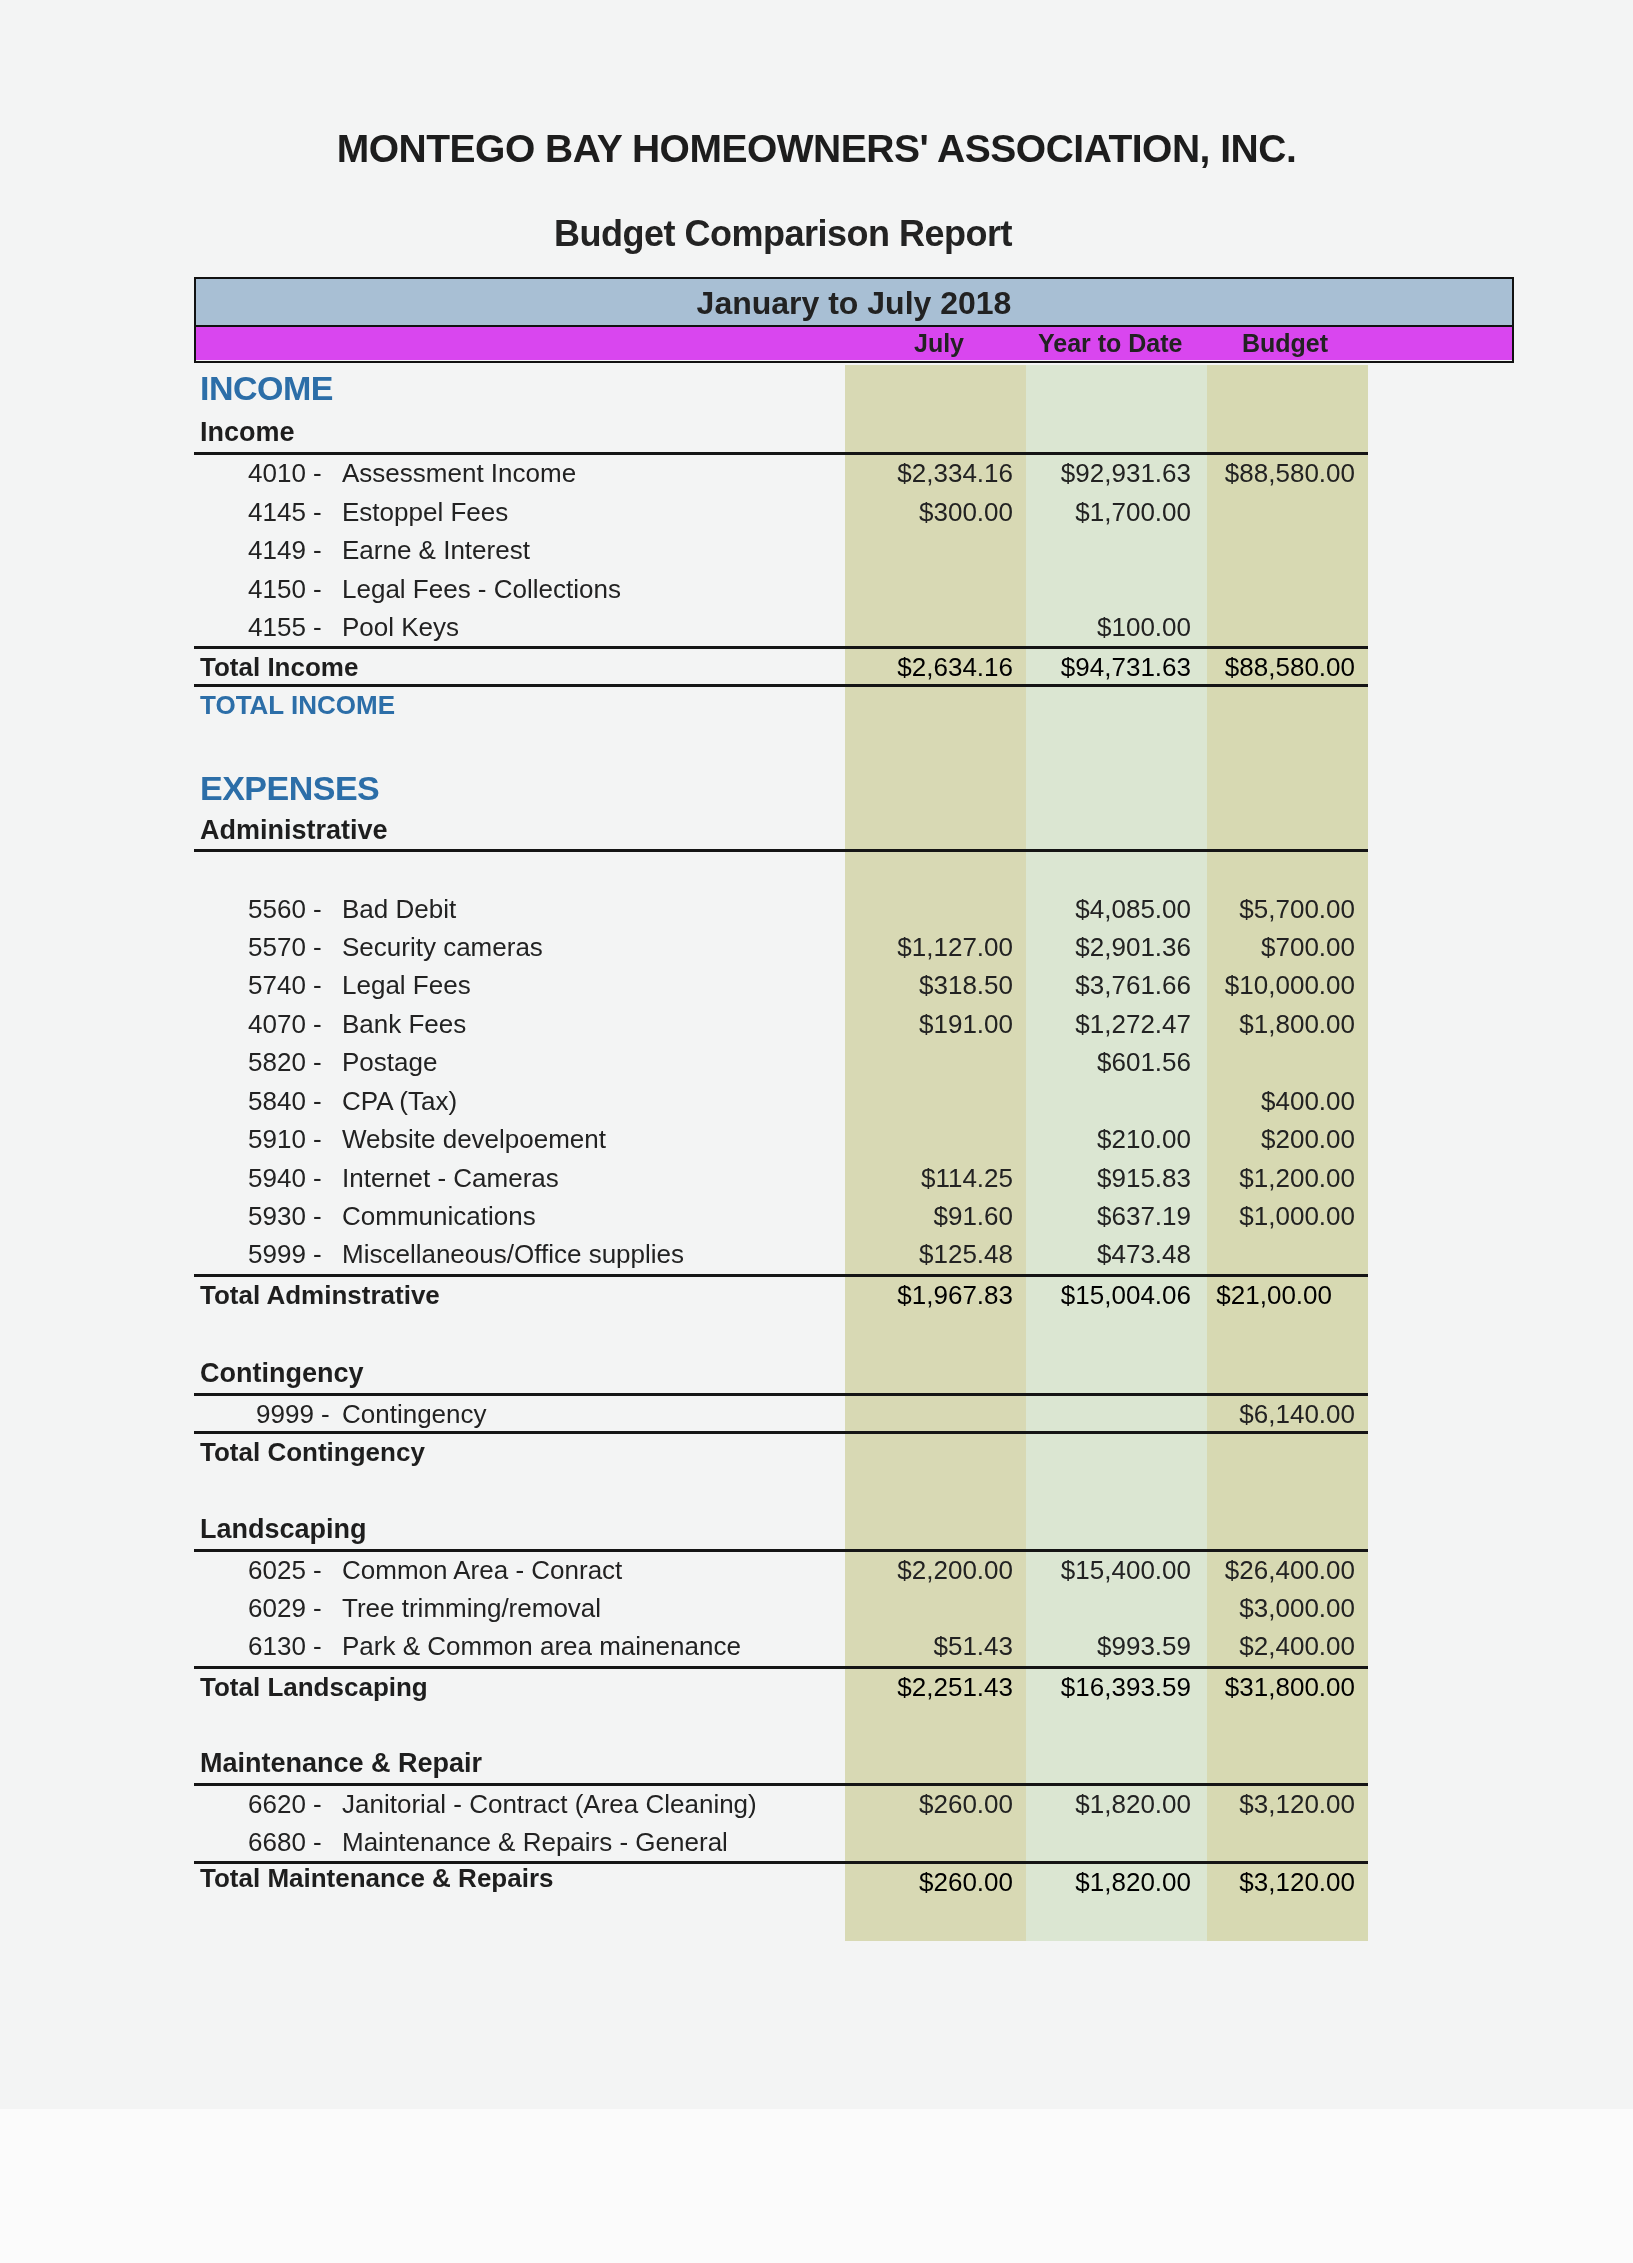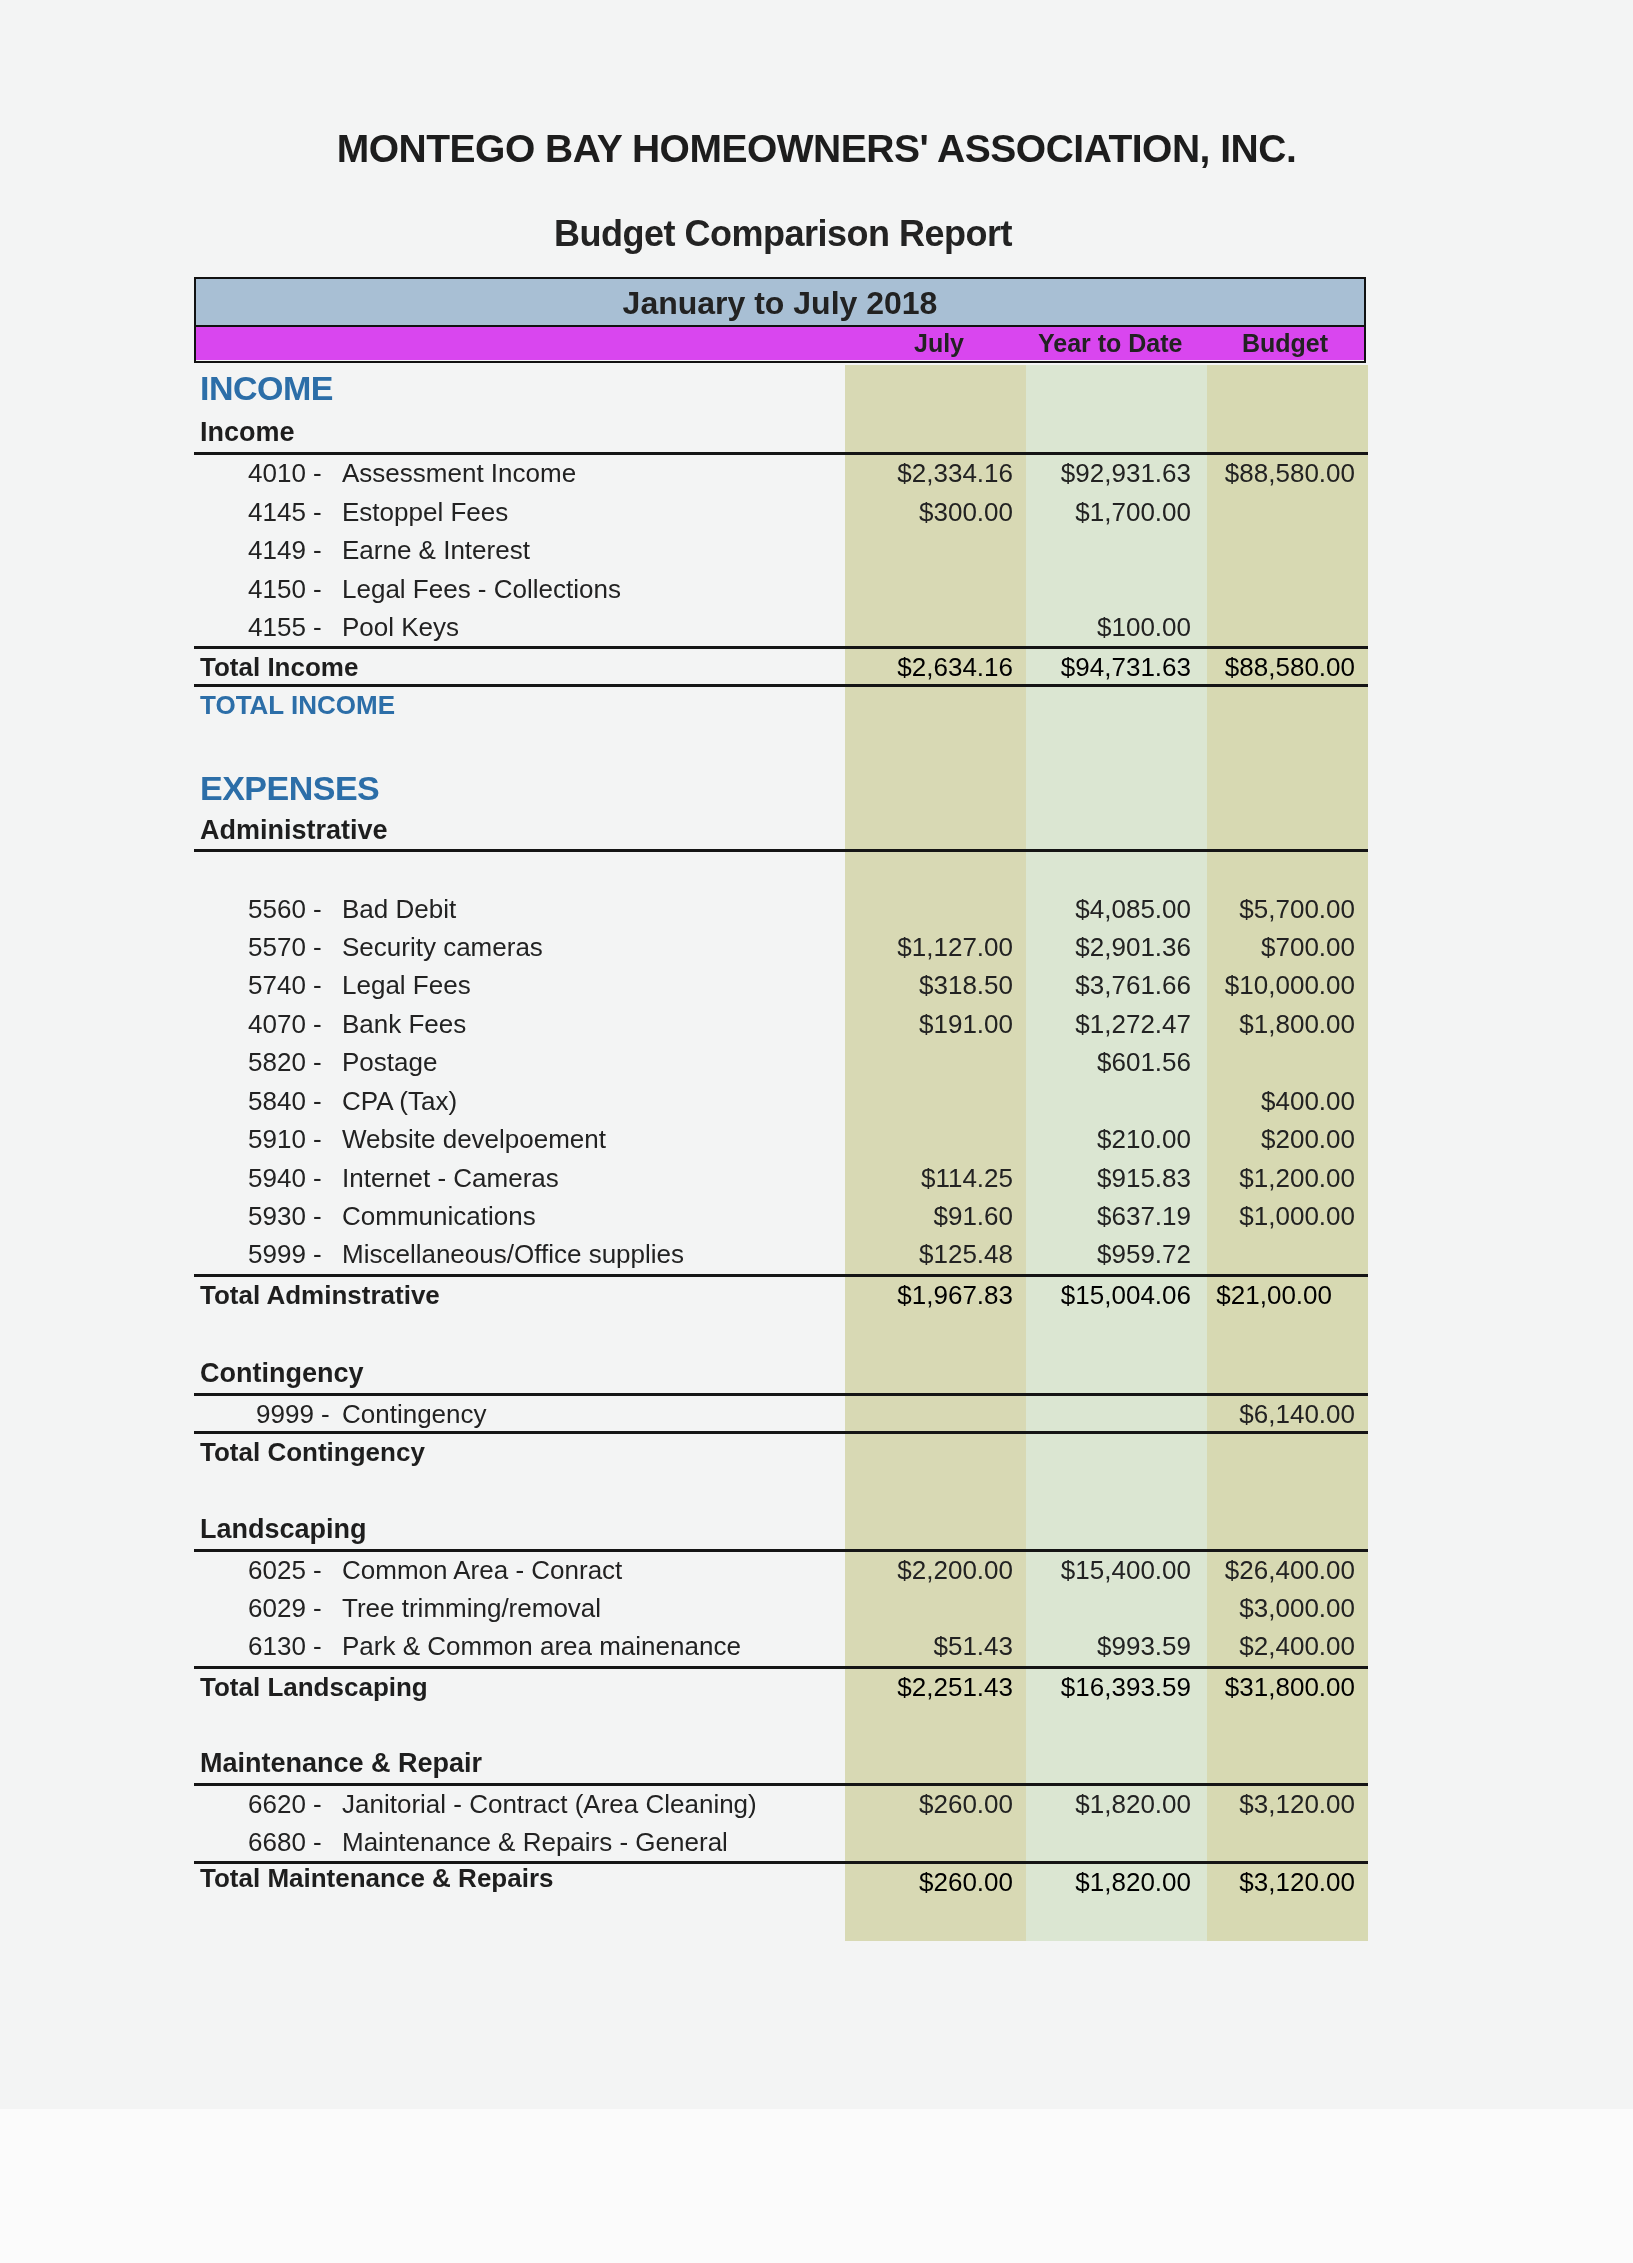--- a/index.html
+++ b/index.html
@@ -16,21 +16,21 @@
   }
   .subtitle {
     position: absolute; left: 0; width: 1566px; top: 213px; text-align: center;
     font-size: 36px; font-weight: bold; color: #232323; letter-spacing: -0.5px;
   }
   .band { position: absolute; top: 365px; height: 1576px; }
   .band.july { left: 845px; width: 181px; background: #d8d9b4; }
   .band.ytd { left: 1026px; width: 181px; background: #dbe6d2; }
   .band.budget { left: 1207px; width: 161px; background: #d7d9b2; }
   .hdr-box {
-    position: absolute; left: 194px; top: 277px; width: 1172px; height: 86px;
+    position: absolute; left: 194px; top: 277px; width: 1320px; height: 86px;
     border: 2.9px solid #111; box-sizing: border-box;
   }
   .hdr-period {
     position: absolute; left: 0; top: 0; width: 100%; height: 48px;
     background: #a8bfd4; border-bottom: 2.9px solid #111; box-sizing: border-box;
     text-align: center; font-size: 32px; font-weight: bold; line-height: 48px; color: #222;
   }
   .hdr-cols {
     position: absolute; left: 0; top: 48px; width: 100%; height: 33px; background: #d946ef;
   }
@@ -186,21 +186,21 @@
   <span class="code">5930 -</span>
   <span class="desc">Communications</span>
   <span class="amt july">$91.60</span>
   <span class="amt ytd">$637.19</span>
   <span class="amt budget">$1,000.00</span>
 </div>
 <div class="row" style="top:1235px;">
   <span class="code">5999 -</span>
   <span class="desc">Miscellaneous/Office supplies</span>
   <span class="amt july">$125.48</span>
-  <span class="amt ytd">$959.72</span>
+  <span class="amt ytd">$473.48</span>
   <span class="amt budget"></span>
 </div>
 <div class="rule" style="top:1274px;"></div>
 <div class="trow" style="top:1276px;">
   <span class="total-label" style="top:3.8px;">Total Adminstrative</span>
   <span class="amt july bold">$1,967.83</span>
   <span class="amt ytd bold">$15,004.06</span>
   <span class="amt budget bold" style="left:1159px;">$21,00.00</span>
 </div>
 

